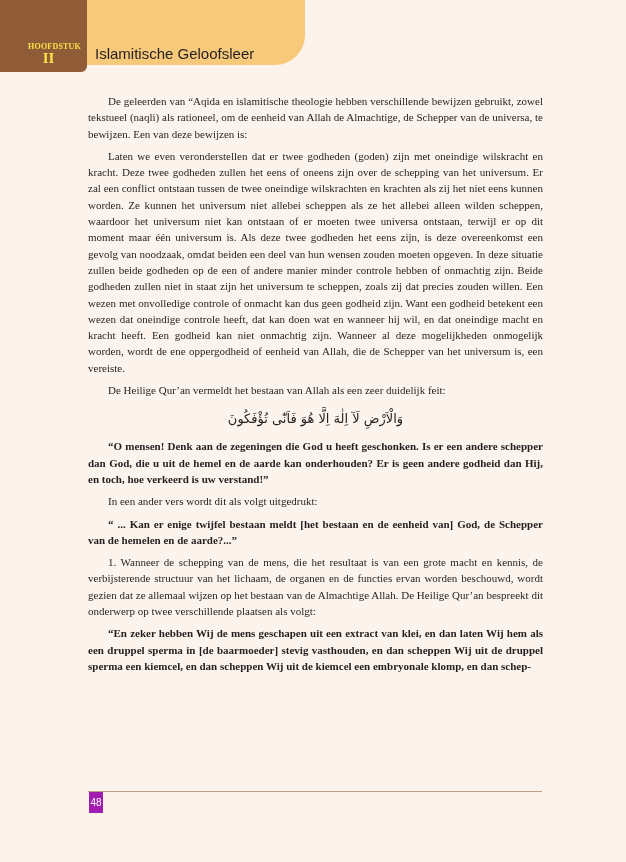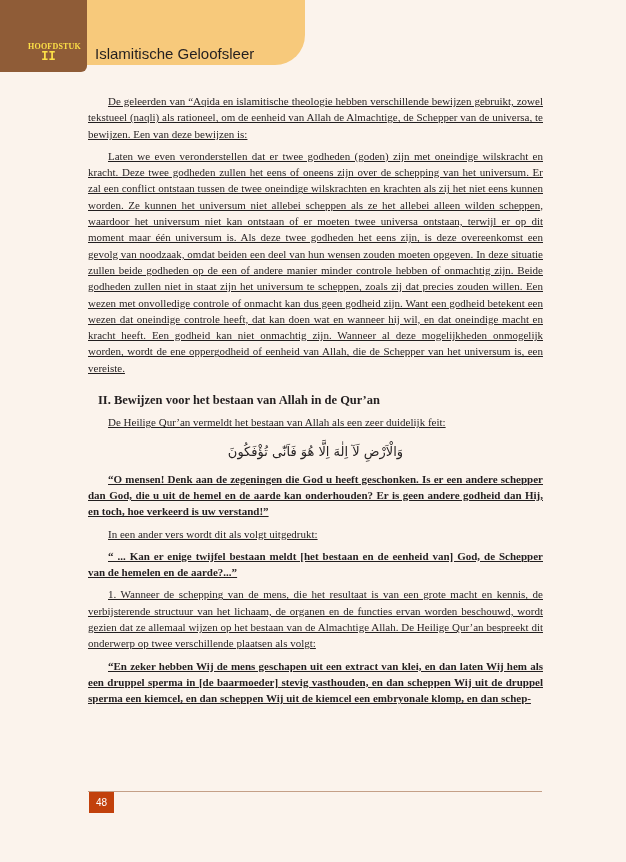--- a/index.html
+++ b/index.html
@@ -27,37 +27,37 @@
     }
     .chapter-label {
       position: absolute; left: 0; right: 6px; top: 42px;
       font-family: "Liberation Serif", serif;
       font-weight: bold; font-size: 8px; letter-spacing: 0.2px;
       text-align: right;
       padding-right: 0;
     }
     .chapter-num {
       position: absolute; left: 0; right: 0; top: 50px;
-      font-family: Liberation Mono, monospace;
-      font-weight: bold; font-size: 12px;
+      font-family: Liberation Serif, serif;
+      font-weight: bold; font-size: 15px;
       padding-left: 10px;
     }
     .section-title {
       position: absolute; left: 95px; top: 45px;
       font-family: "Liberation Sans", sans-serif;
       font-size: 15px; color: #231f20;
     }
     .content {
       position: absolute; left: 88px; top: 93px;
       width: 455px;
       font-size: 11px;
       line-height: 16.3px;
       text-align: justify;
     }
-    .content p { margin: 0 0 6px 0; text-indent: 20px; text-decoration: underline; }
+    .content p { margin: 0 0 6px 0; text-indent: 20px; }
     .content p.bold { font-weight: bold; }
     .content h2 {
       margin: 16px 0 6px 0;
       font-size: 12.5px; font-weight: bold;
       text-indent: 10px;
     }
     .arabic {
       direction: rtl;
       text-align: center;
       font-family: "DejaVu Sans", sans-serif;
@@ -66,22 +66,22 @@
       margin: 10px 0 8px 0;
       text-indent: 0;
     }
     .footer-rule {
       position: absolute; left: 88px; top: 791px;
       width: 454px; height: 1px;
       background: #c49f87;
     }
     .page-number {
       position: absolute; left: 89px; top: 792px;
-      width: 25px; height: 21px;
-      background: #c2410c;
+      width: 14px; height: 21px;
+      background: #a21caf;
       color: #fff;
       font-family: "Liberation Sans", sans-serif;
       font-size: 10px;
       line-height: 21px;
       text-align: center;
     }
   </style>
 </head>
 <body>
 
@@ -89,21 +89,20 @@
 <div class="chapter-block">
   <div class="chapter-label">HOOFDSTUK</div>
   <div class="chapter-num">II</div>
 </div>
 <div class="section-title">Islamitische Geloofsleer</div>
 
 <div class="content">
   <p>De geleerden van “Aqida en islamitische theologie hebben verschillende bewijzen gebruikt, zowel tekstueel (naqli) als rationeel, om de eenheid van Allah de Almachtige, de Schepper van de universa, te bewijzen. Een van deze bewijzen is:</p>
   <p>Laten we even veronderstellen dat er twee godheden (goden) zijn met oneindige wilskracht en kracht. Deze twee godheden zullen het eens of oneens zijn over de schepping van het universum. Er zal een conflict ontstaan tussen de twee oneindige wilskrachten en krachten als zij het niet eens kunnen worden. Ze kunnen het universum niet allebei scheppen als ze het allebei alleen wilden scheppen, waardoor het universum niet kan ontstaan of er moeten twee universa ontstaan, terwijl er op dit moment maar één universum is. Als deze twee godheden het eens zijn, is deze overeenkomst een gevolg van noodzaak, omdat beiden een deel van hun wensen zouden moeten opgeven. In deze situatie zullen beide godheden op de een of andere manier minder controle hebben of onmachtig zijn. Beide godheden zullen niet in staat zijn het universum te scheppen, zoals zij dat precies zouden willen. Een wezen met onvolledige controle of onmacht kan dus geen godheid zijn. Want een godheid betekent een wezen dat oneindige controle heeft, dat kan doen wat en wanneer hij wil, en dat oneindige macht en kracht heeft. Een godheid kan niet onmachtig zijn. Wanneer al deze mogelijkheden onmogelijk worden, wordt de ene oppergodheid of eenheid van Allah, die de Schepper van het universum is, een vereiste.</p>
 
-  <h2>II. Bewijzen voor het bestaan van Allah in de Qur’an</h2>
   <p>De Heilige Qur’an vermeldt het bestaan van Allah als een zeer duidelijk feit:</p>
 
   <div class="arabic">
     <div>وَالْاَرْضِ لَآ اِلٰهَ اِلَّا هُوَ فَاَنّٰى تُؤْفَكُونَ</div>
   </div>
 
   <p class="bold">“O mensen! Denk aan de zegeningen die God u heeft geschonken. Is er een andere schepper dan God, die u uit de hemel en de aarde kan onderhouden? Er is geen andere godheid dan Hij, en toch, hoe verkeerd is uw verstand!”</p>
   <p>In een ander vers wordt dit als volgt uitgedrukt:</p>
 
 

